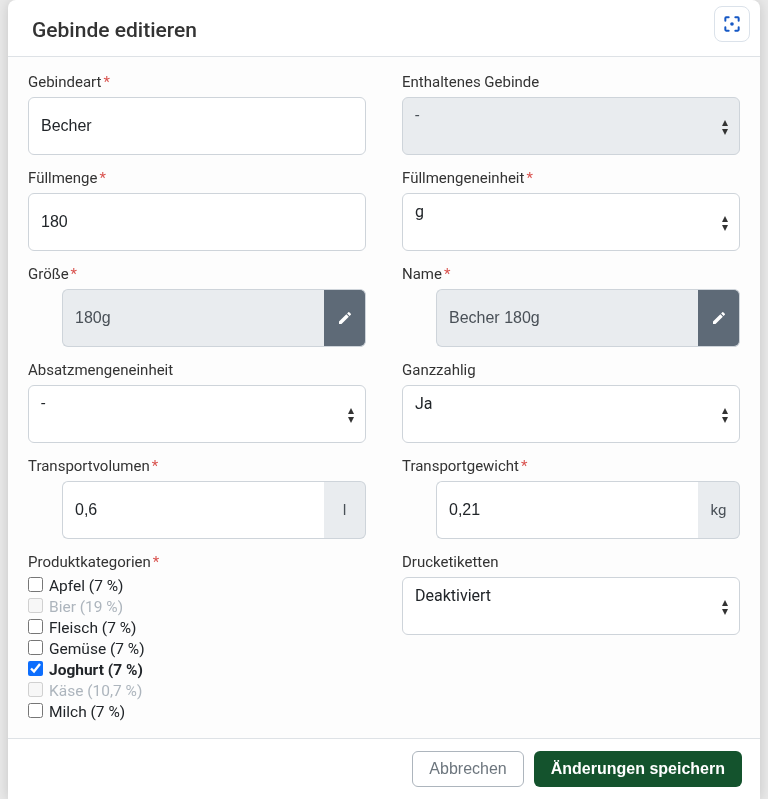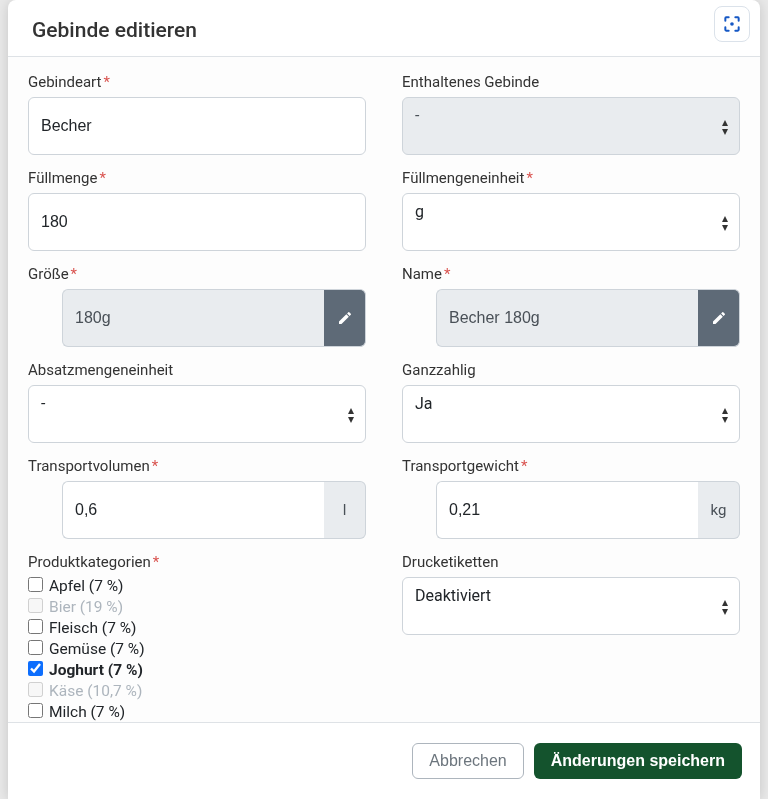--- a/index.html
+++ b/index.html
@@ -132,21 +132,21 @@
     color: #212529;
   }
   .check-item.disabled { color: #adb5bd; }
   .check-item.checked { font-weight: 700; }
   .check-item input[type=checkbox] {
     width: 15px; height: 15px;
     accent-color: #0d6efd;
   }
   .modal-footer {
     border-top: 1px solid #dee2e6;
-    padding: 20px 18px;
+    padding: 12px 18px;
     display: flex;
     justify-content: flex-end;
     gap: 10px;
     background: #fff;
   }
   .btn {
     padding: 8px 16px;
     font-size: 16px;
     border-radius: 6px;
     cursor: pointer;

